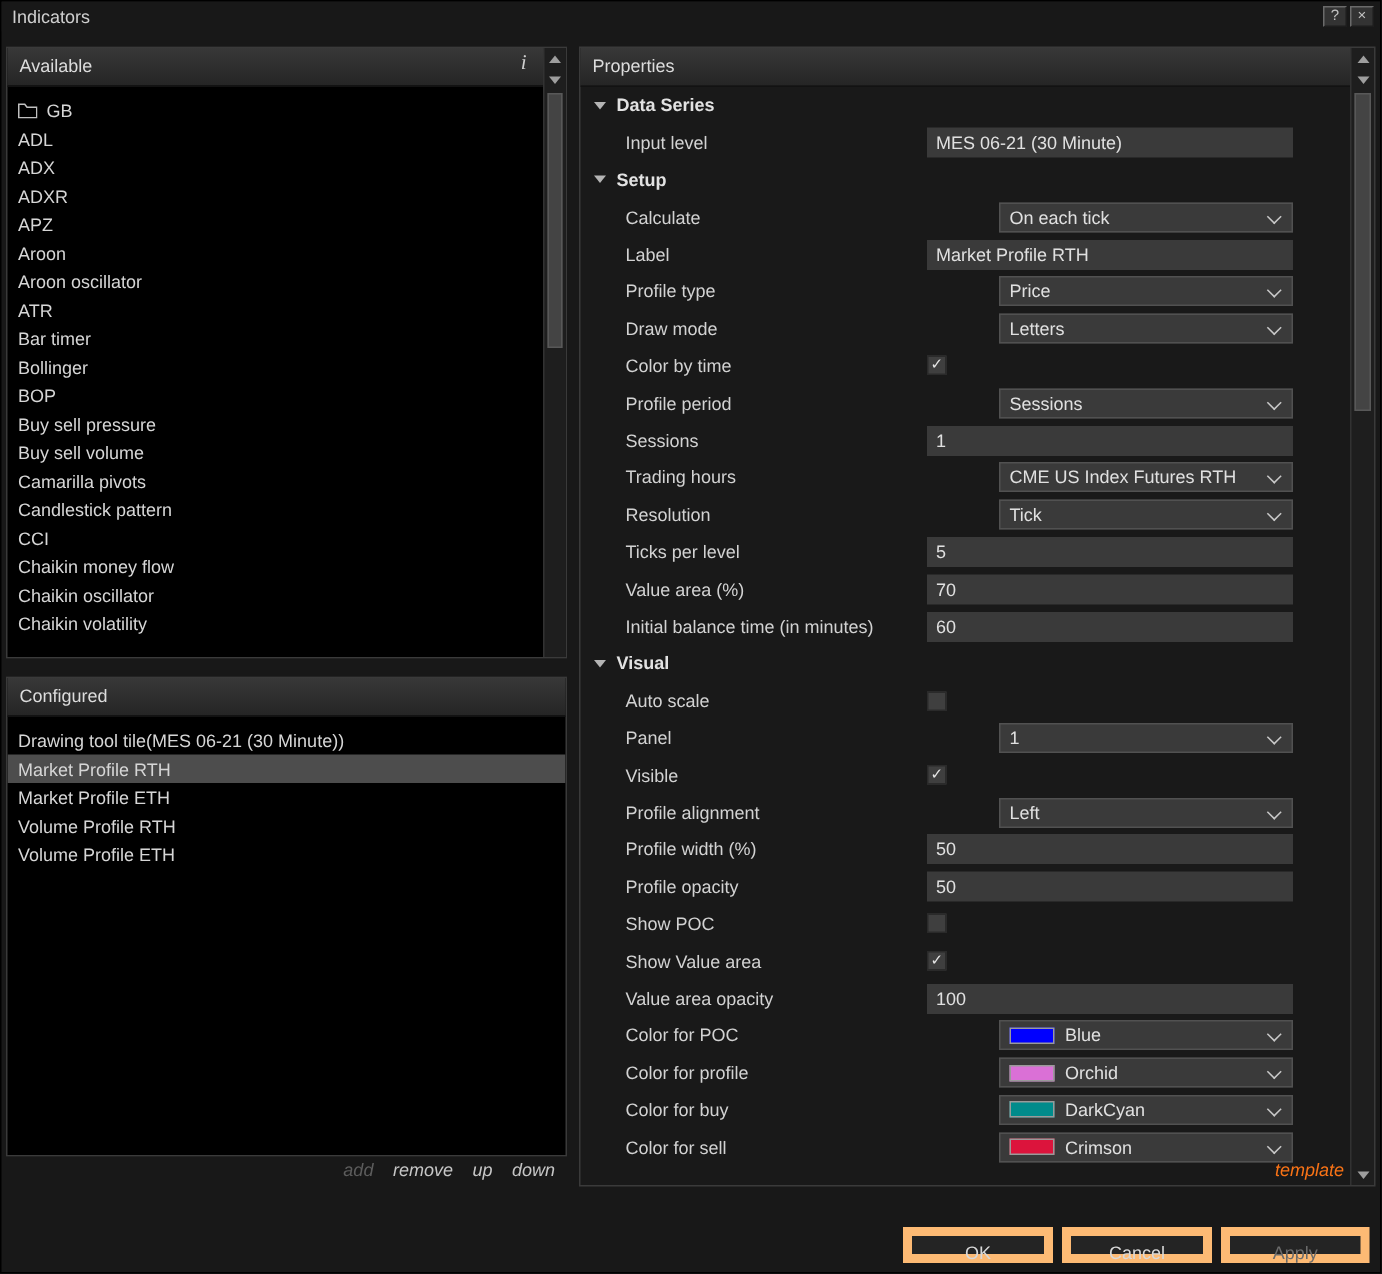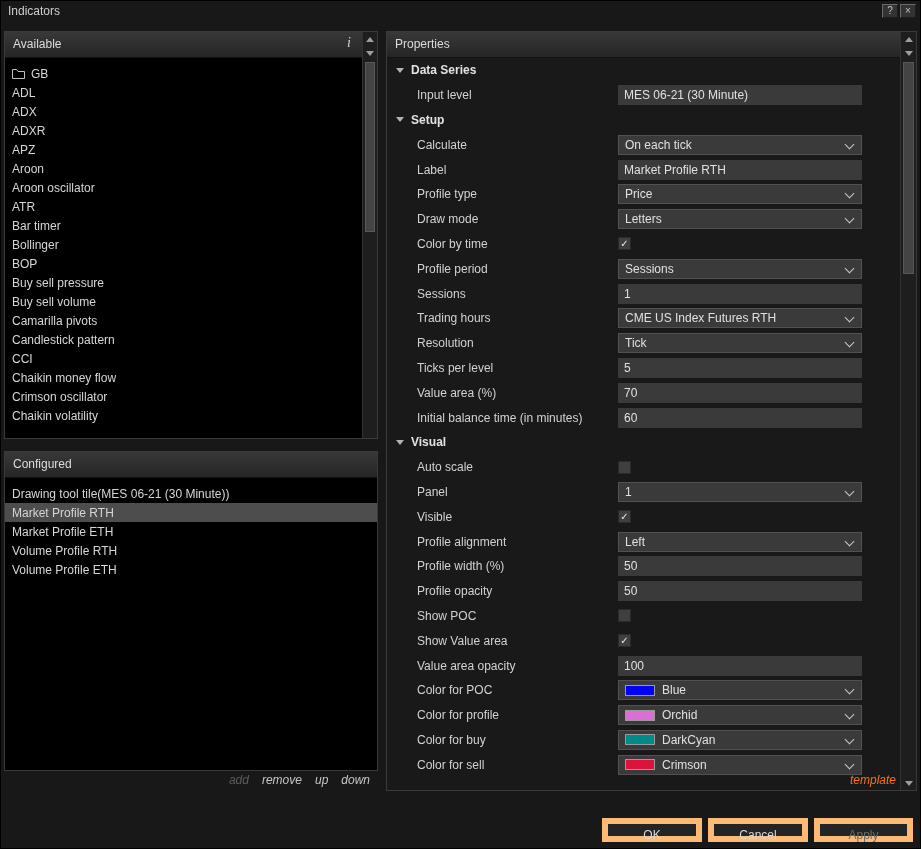--- a/index.html
+++ b/index.html
@@ -52,21 +52,21 @@
   .prow{height:24.8px;display:flex;align-items:center;}
   .psec{gap:7px;padding-left:9px;cursor:pointer;}
   .stext{font-weight:bold;color:#e2e2e2;}
   .sarrow{width:0;height:0;border-left:4px solid transparent;border-right:4px solid transparent;
           border-top:5px solid #b4b4b4;}
   .plabel{width:231px;padding-left:30px;box-sizing:border-box;color:#d2d2d2;white-space:nowrap;flex:none;}
   .pctrl{width:244px;position:relative;display:flex;align-items:flex-end;flex:none;}
   .tinput{width:100%;height:20px;line-height:20px;background:#3a3a3a;padding-left:6px;box-sizing:border-box;
           color:#e0e0e0;white-space:nowrap;overflow:hidden;cursor:text;}
   .dd{width:100%;height:20px;background:#3a3a3a;border:1px solid #515151;box-sizing:border-box;
-      display:flex;align-items:center;padding-left:6px;position:relative;cursor:pointer;}
+      display:flex;align-items:center;padding-left:6px;position:relative;cursor:pointer;margin-left:48px;}
   .ddval{color:#e0e0e0;white-space:nowrap;}
   .chev{position:absolute;right:8px;top:5px;width:6px;height:6px;border-right:1px solid #c8c8c8;
         border-bottom:1px solid #c8c8c8;transform:rotate(45deg);}
   .cb{width:13px;height:13px;background:#3f3f3f;border:1px solid #2a2a2a;box-sizing:border-box;
       font-size:10px;line-height:11px;text-align:center;color:#e8e8e8;cursor:pointer;}
   .swatch{width:30px;height:11px;border:1px solid #9a9a9a;margin-right:7px;flex:none;box-sizing:border-box;}
   .template{position:absolute;right:20px;bottom:3px;font-style:italic;color:#f97316;cursor:pointer;margin-top:45px;}
   
   .btn{position:absolute;top:817px;width:100px;height:24px;background:#242424;border:6px solid #fdba74;
        box-sizing:border-box;text-align:center;line-height:22px;color:#d8d8d8;cursor:pointer;}
@@ -148,21 +148,21 @@
         <div class="list-item">
           <span class="ltext">Candlestick pattern</span>
         </div>
         <div class="list-item">
           <span class="ltext">CCI</span>
         </div>
         <div class="list-item">
           <span class="ltext">Chaikin money flow</span>
         </div>
         <div class="list-item">
-          <span class="ltext">Crimson oscillator</span>
+          <span class="ltext">Chaikin oscillator</span>
         </div>
         <div class="list-item">
           <span class="ltext">Chaikin volatility</span>
         </div>
       </div>
   </div>
 
   <div class="panel" id="configured">
     <div class="phead">
       <span class="htext">Configured</span>

